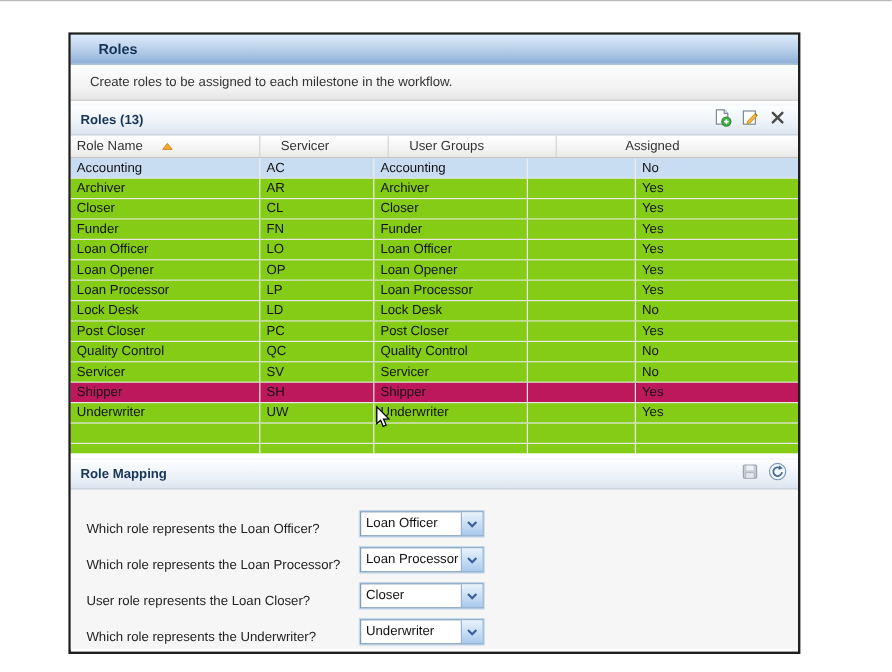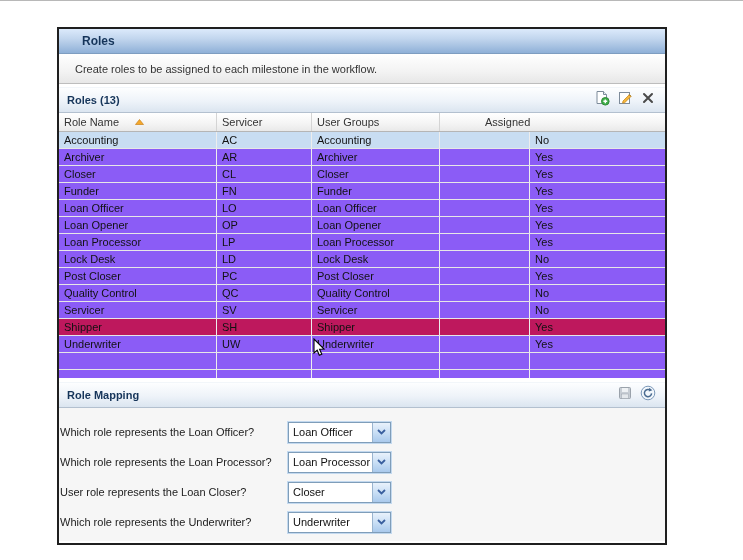--- a/index.html
+++ b/index.html
@@ -41,42 +41,43 @@
   }
   .section-header .sec-title{font-size:11px;font-weight:bold;color:#16355a;flex:1;}
   .icon-btn{width:18px;height:18px;display:flex;align-items:center;justify-content:center;margin-left:5px;cursor:pointer;}
 
   
   .grid{display:grid;grid-template-columns:158px 95px 128px 90px 1fr;}
   .col-header{
     height:19px;box-sizing:border-box;
     background:linear-gradient(#ffffff 0%,#f4f4f4 60%,#e9e9e9 100%);
     border-bottom:1px solid #b5b5b5;
+    gap:12px;
   }
   .col-header .hcell{
     font-size:11px;color:#333;line-height:18px;padding-left:5px;
     border-right:1px solid #d4d4d4;box-sizing:border-box;
     white-space:nowrap;overflow:hidden;display:flex;align-items:center;
   }
   .hcell .sort{margin-left:16px;display:inline-flex;}
-  .trow{height:17px;box-sizing:border-box;border-bottom:1px solid #e7e7e7;background:#8b5cf6;}
+  .trow{height:17px;box-sizing:border-box;border-bottom:1px solid #e7e7e7;background:#84cc16;}
   .trow.selected{background:#c8ddf2;}
   .trow.hover{background:#be185d;}
   .tcell{
     font-size:11px;color:#121212;line-height:16px;padding-left:5px;
     border-right:1px solid #ededed;box-sizing:border-box;
     white-space:nowrap;overflow:hidden;
   }
   .filler{height:25px;overflow:hidden;}
 
   .gap4{height:4px;background:#ffffff;}
 
   
   .rm-content{height:133px;background:#f6f6f6;padding-top:9px;box-sizing:border-box;}
-  .qrow{display:flex;align-items:center;height:30px;padding-left:1px;}
+  .qrow{display:flex;align-items:flex-end;height:30px;padding-left:13px;}
   .qlabel{width:228px;font-size:11px;color:#222;}
   .combo{
     width:103px;height:21px;box-sizing:border-box;background:#ffffff;
     border:1px solid #7f9db9;display:flex;box-shadow:0 0 0 1px #c3d9ef;
   }
   .combo-value{flex:1;font-size:11px;color:#111;line-height:19px;padding-left:4px;white-space:nowrap;overflow:hidden;}
   .combo-btn{
     width:17px;display:flex;align-items:center;justify-content:center;
     background:linear-gradient(#e9f2fc 0%,#cadff5 50%,#a9c9ec 100%);
     border-left:1px solid #9ab4cf;

